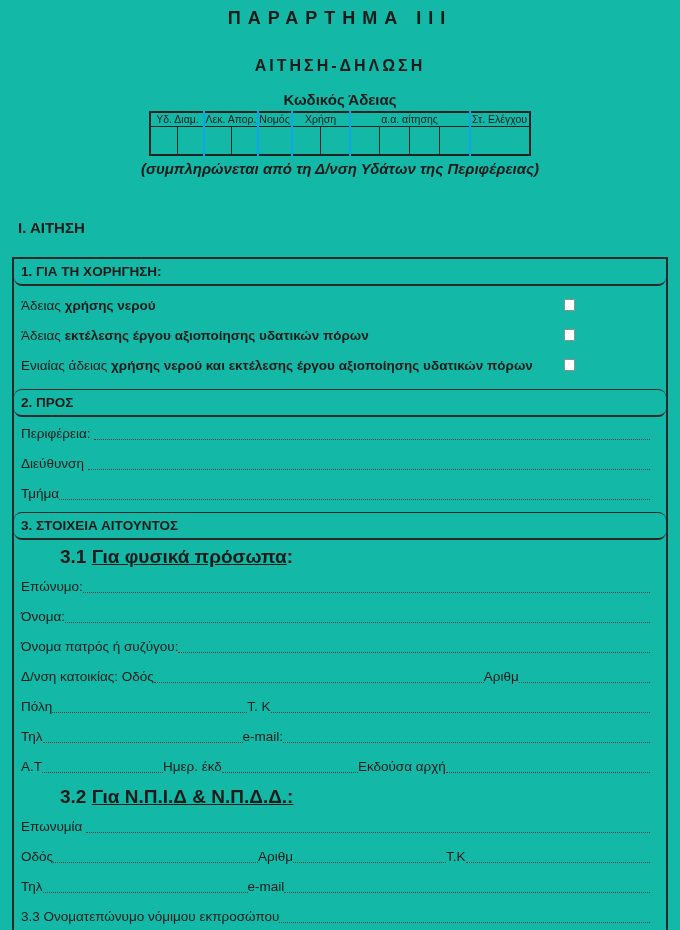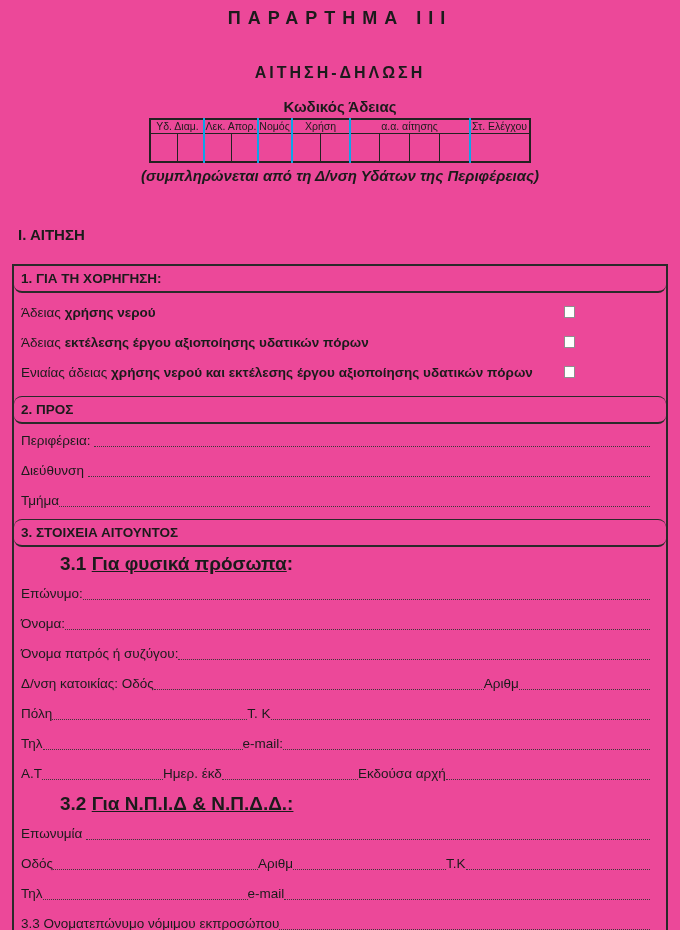--- a/index.html
+++ b/index.html
@@ -1,26 +1,26 @@
 <!DOCTYPE html>
 <html><head>
 <meta charset="utf-8">
 <style>
   html,body{margin:0;padding:0;background:#ffffff;}
   .page{
-    width:680px;height:930px;background:#ec4899;overflow:hidden;
+    width:680px;height:930px;background:#14b8a6;overflow:hidden;
     font-family:"Liberation Sans","DejaVu Sans",sans-serif;
     color:#1b1b1b;position:relative;box-sizing:border-box;
   }
   .doc-title{
     margin-top:8px;text-align:center;font-size:18px;font-weight:bold;
     letter-spacing:7px;
   }
   .doc-subtitle{
-    margin-top:35px;text-align:center;font-size:16px;font-weight:bold;
+    margin-top:28px;text-align:center;font-size:16px;font-weight:bold;
     letter-spacing:3px;
   }
   .code-title{
     margin-top:16px;text-align:center;font-size:15px;font-weight:bold;
   }
   .code-table{
     border-collapse:collapse;margin:3px auto 0 auto;table-layout:fixed;
     border:2px solid #222;
   }
   .code-table th,.code-table td{

